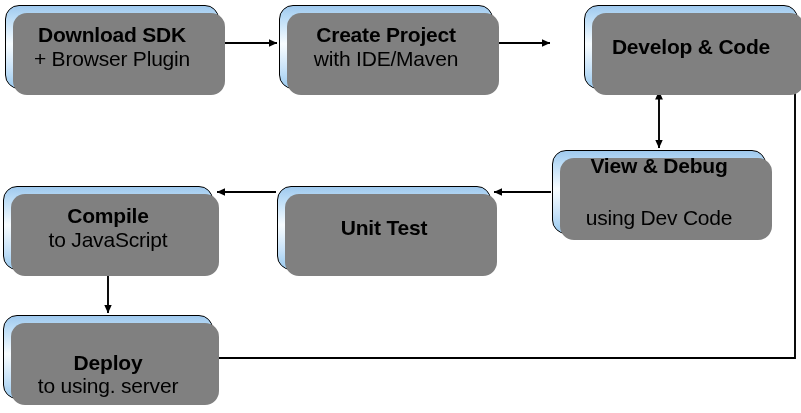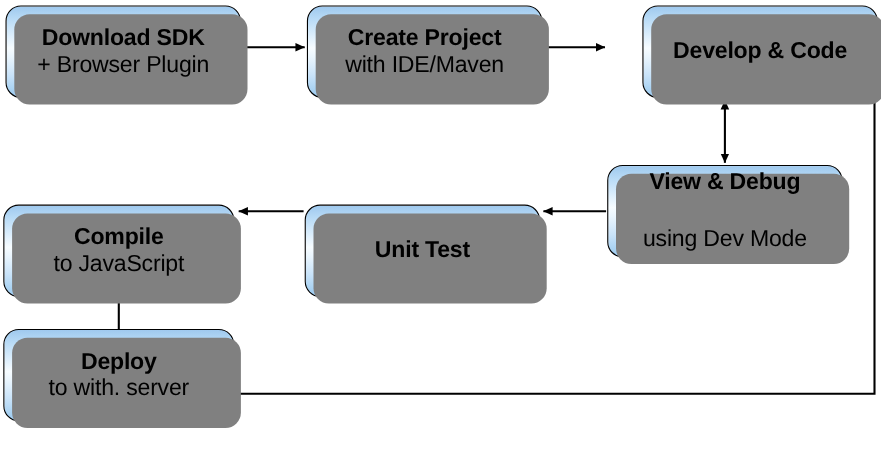--- a/index.html
+++ b/index.html
@@ -131,30 +131,30 @@
     <div class="line1">Download SDK</div>
     <div class="line2">+ Browser Plugin</div>
   </div>
 
   <div class="node single" style="left:552px; top:5px; width:214px; height:84px;margin-left:32px;">
     <div class="line1">Develop &amp; Code</div>
   </div>
 
   <div class="node" style="left:552px; top:150px; width:214px; height:84px;gap:28px;">
     <div class="line1">View &amp; Debug</div>
-    <div class="line2">using Dev Mode</div>
+    <div class="line2">using Dev Code</div>
   </div>
 
   <div class="node" style="left:277px; top:150px; width:214px; height:84px;margin-top:36px;">
     <div class="line1">Unit Test</div>
   </div>
 
   <div class="node" style="left:3px; top:150px; width:210px; height:84px;margin-top:36px;">
     <div class="line1">Compile</div>
     <div class="line2">to JavaScript</div>
   </div>
 
-  <div class="node" style="left:3px; top:299px; width:210px; height:84px;">
+  <div class="node" style="left:3px; top:315px; width:210px; height:84px;justify-content:flex-end;">
     <div class="line1">Deploy</div>
-    <div class="line2">to with. server</div>
+    <div class="line2">to using. server</div>
   </div>
 
 </div>
 
 </body></html>

